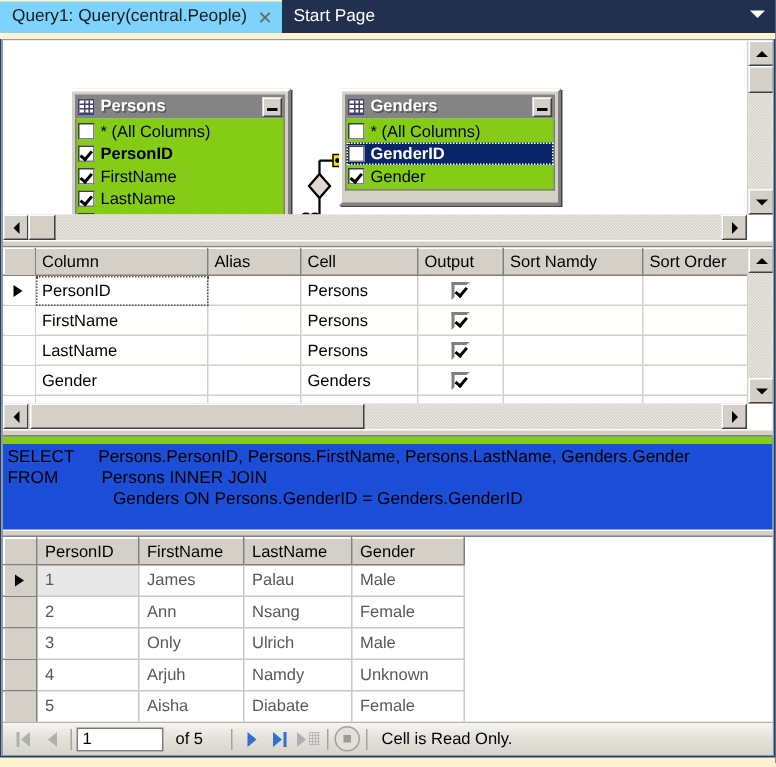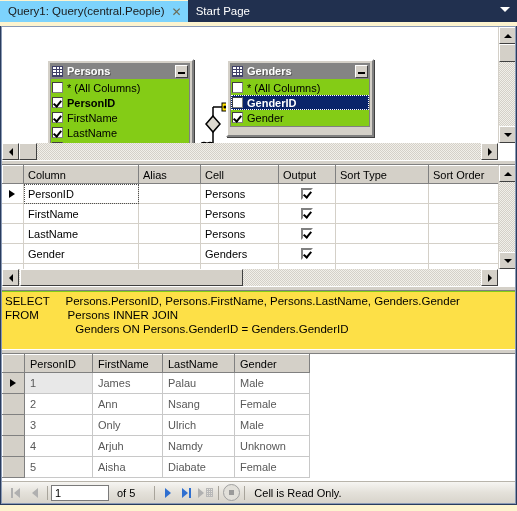--- a/index.html
+++ b/index.html
@@ -313,24 +313,24 @@
     width: 3px; height: 6px;
     border: solid #000;
     border-width: 0 2px 2px 0;
     transform: rotate(40deg);
   }
 
   
   .sql-pane {
     position: relative;
     height: 57px;
-    background: #fde047;
+    background: #1d4ed8;
     flex: none;
     overflow: hidden;
-    border-top: 1px solid #84cc16;
+    border-top: 5px solid #84cc16;
   }
   .sql-text {
     padding: 2px 2px 2px 3px;
     font-family: "Liberation Sans", sans-serif;
     font-size: 11.5px;
     white-space: pre;
     line-height: 14px;
     color: #000;
   }
 
@@ -582,21 +582,21 @@
             <col style="width:93px">
             <col style="width:74px">
         </colgroup>
         <thead>
           <tr>
             <th class="rowhdr"></th>
             <th>Column</th>
             <th>Alias</th>
             <th>Cell</th>
             <th>Output</th>
-            <th>Sort Type</th>
+            <th>Sort Namdy</th>
             <th>Sort Order</th>
           </tr>
         </thead>
         <tbody>
           <tr>
             <td class="rowhdr current"></td>
             <td class="cellsel">PersonID</td>
             <td></td>
             <td>Persons</td>
             <td class="out"><span class="outcb"></span></td>

